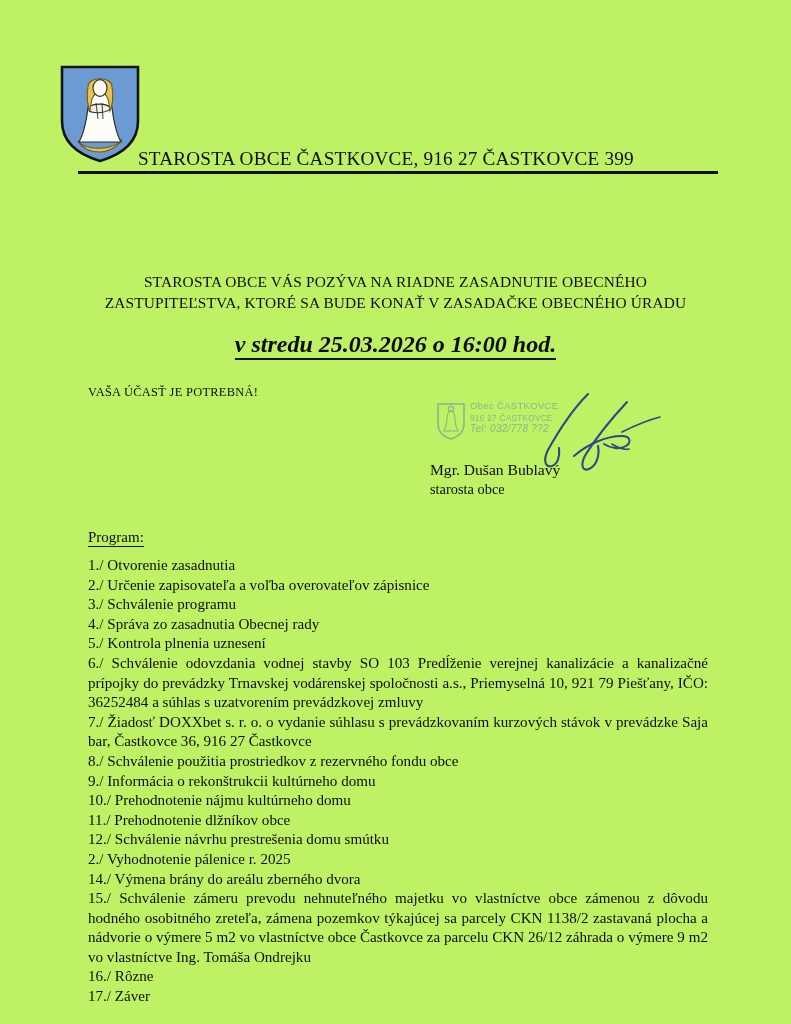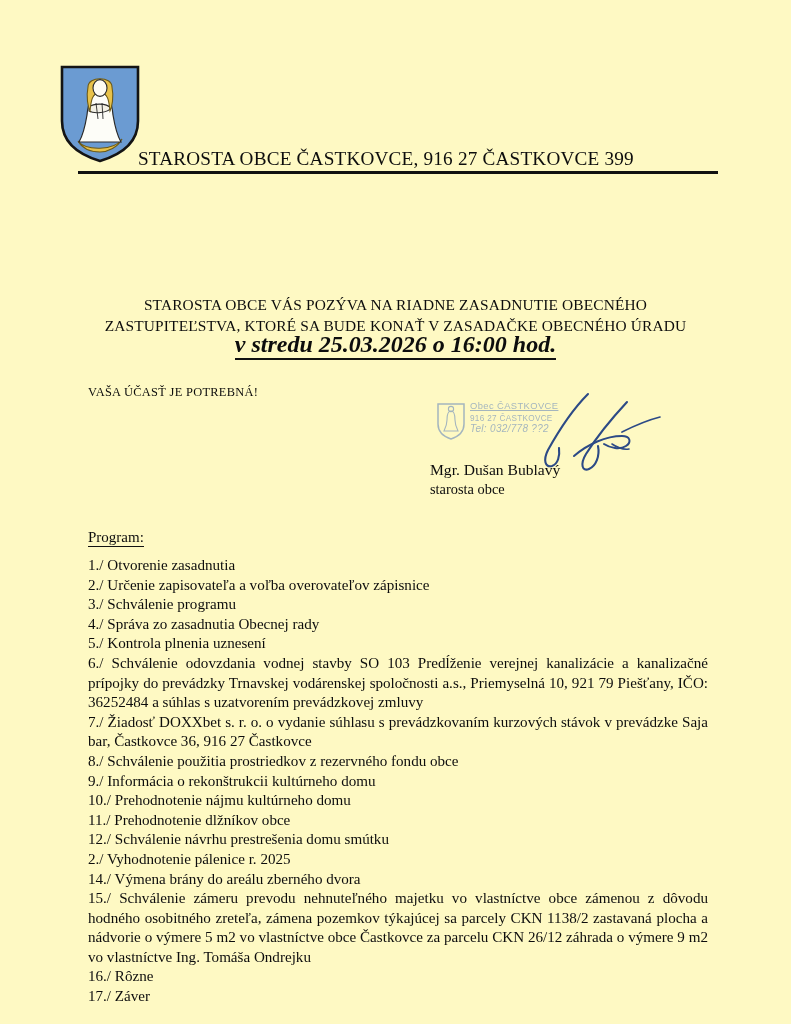--- a/index.html
+++ b/index.html
@@ -13,21 +13,21 @@
     height: 1024px;
     position: relative;
     font-family: "Liberation Serif", "DejaVu Serif", serif;
     color: #0d0d0d;
     overflow: hidden;
   }
 
   .page {
     position: absolute;
     inset: 0;
-    background: #fef9c3;
+    background: #bef264;
   }
 
   
   .header-band {
     position: absolute;
     left: 0; right: 0;
     top: 60px;
     height: 118px;
   }
   .crest {
@@ -69,21 +69,20 @@
 
   .subtitle {
     position: absolute;
     left: 95px;
     width: 601px;
     top: 271px;
     text-align: center;
     font-size: 15.4px;
     line-height: 21px;
     letter-spacing: 0.15px;
-    margin-top: 23px;
   }
 
   .date-line {
     position: absolute;
     left: 0; right: 0;
     top: 331px;
     text-align: center;
     font-size: 24px;
     font-weight: bold;
     font-style: italic;
@@ -119,21 +118,21 @@
     height: 38px;
   }
   .stamp-lines {
     position: absolute;
     left: 36px;
     top: 2px;
     width: 118px;
     font-family: "Liberation Sans", sans-serif;
     color: #5b7fbb;
   }
-  .stamp-l1 { font-size: 9.4px; letter-spacing: 0.4px; text-decoration: underline; }
+  .stamp-l1 { font-size: 9.4px; letter-spacing: 0.4px; }
   .stamp-l2 { font-size: 8.2px; letter-spacing: 0.3px; margin-top: 3px; }
   .stamp-l3 { font-size: 10px; letter-spacing: 0.3px; margin-top: 0; font-style: italic; }
 
   .signature-ink {
     position: absolute;
     left: 530px;
     top: 392px;
     width: 135px;
     height: 86px;
     pointer-events: none;

